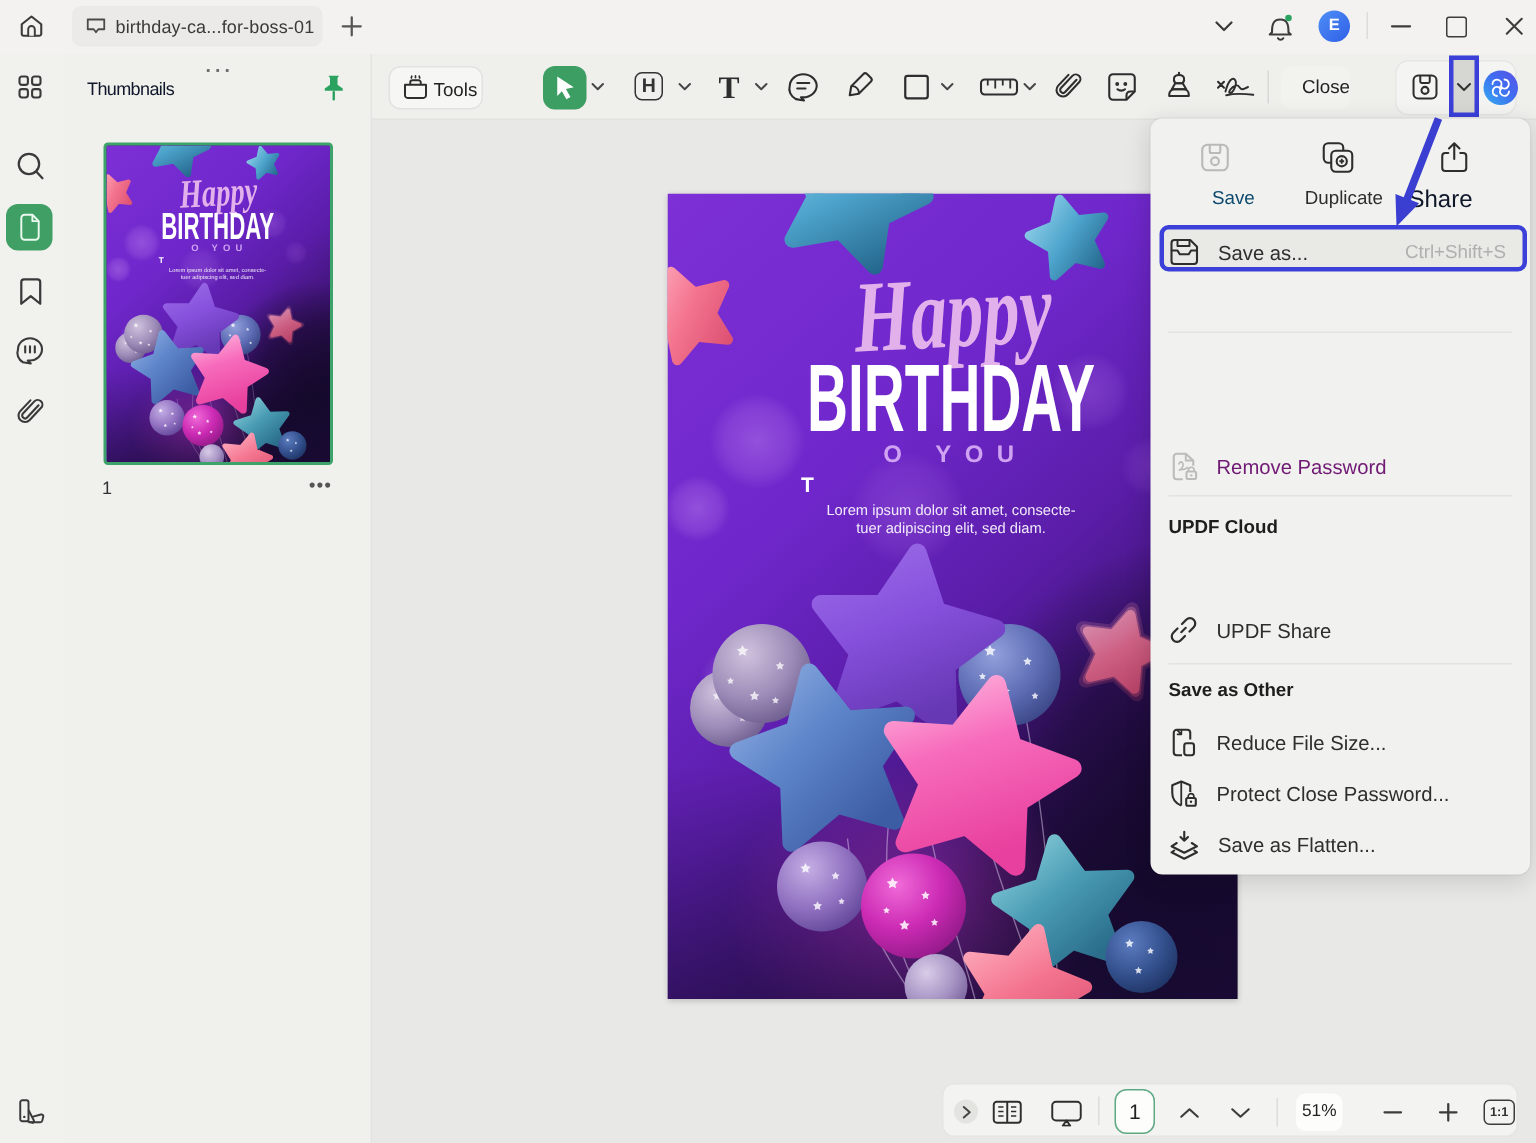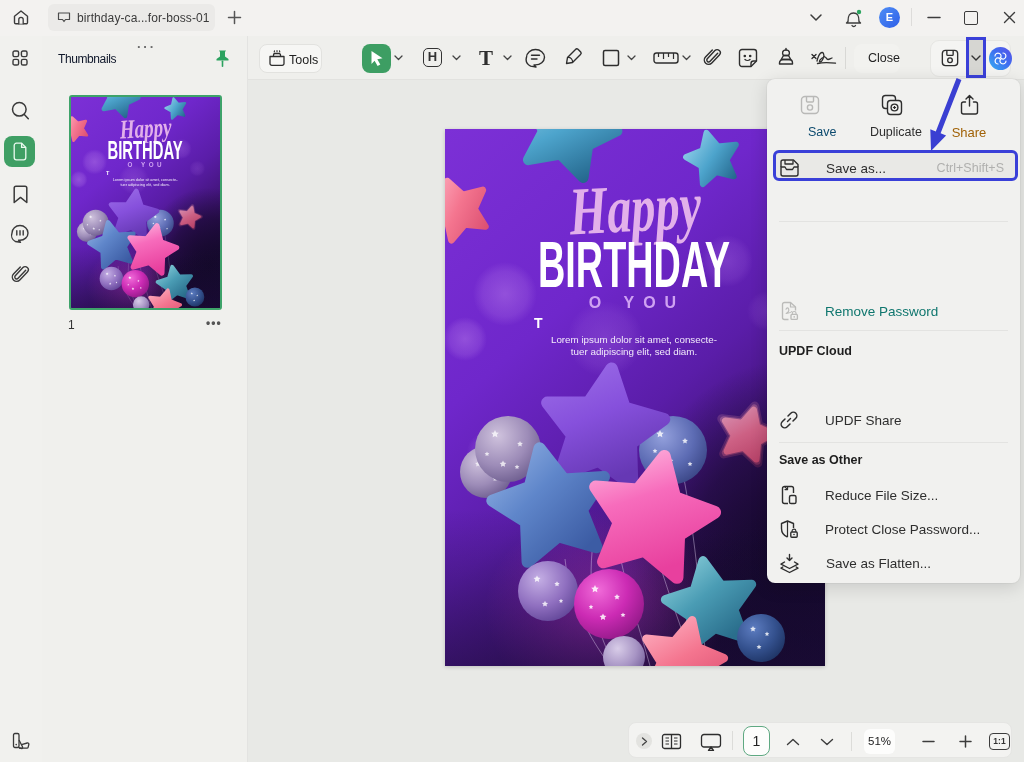--- a/index.html
+++ b/index.html
@@ -23,21 +23,21 @@
 
 #toolbar{left:248px;top:36px;width:776px;height:44px;background:#efefec;border-bottom:1px solid #e2e2df;box-sizing:border-box}
 
 #canvas{left:248px;top:80px;width:776px;height:682px;background:#e8e9e6}
 #card{left:445px;top:129px;width:380px;height:537px;box-shadow:0 1px 4px rgba(0,0,0,.18)}
 
 #menu{left:767px;top:79px;width:253px;height:504px;background:#f1f1ef;border-radius:8px;box-shadow:0 4px 18px rgba(0,0,0,.14),0 0 0 1px rgba(0,0,0,.03)}
 
 #bottombar{left:628px;top:722px;width:384px;height:36px;background:#f3f3f1;border:1px solid #e5e5e3;border-radius:8px;box-sizing:border-box}
 .mi-row{position:absolute;left:0;width:100%;height:34px;display:flex;align-items:center}
-.mi-row .lbl{font-size:13.5px;color:#2e2e2e;margin-left:26px}
+.mi-row .lbl{font-size:13.5px;color:#2e2e2e;margin-left:12px}
 .mi-row .sc{position:absolute;right:16px;font-size:12.5px;color:#b0b0ae}
 .mi-row svg{margin-left:12px}
 .mhead{position:absolute;left:12px;font-size:12.5px;font-weight:bold;color:#1e1e1e}
 .mdiv{position:absolute;left:12px;width:229px;height:1px;background:#e3e3e1}
 </style>
 </head>
 <body>
 <div class="abs" id="titlebar">
   <svg class="abs" style="left:13px;top:10px" width="16" height="15" viewBox="0 0 16 15" fill="none" stroke="#3c3c3c" stroke-width="1.4" stroke-linejoin="round" stroke-linecap="round">
       <path d="M1.5 6.2 L8 1 L14.5 6.2 V12.5 A1.3 1.3 0 0 1 13.2 13.8 H2.8 A1.3 1.3 0 0 1 1.5 12.5 Z"></path>
@@ -398,42 +398,42 @@
       <rect x="1.5" y="1.5" width="13" height="13" rx="3"></rect>
       <rect x="6.5" y="6.5" width="14" height="14" rx="3" fill="#f2f2f0"></rect>
       <circle cx="13.5" cy="13.5" r="3.4"></circle>
       <path d="M13.5 11.9 V15.1 M11.9 13.5 H15.1" stroke-width="1.2"></path>
     </svg>
   <div class="abs" style="left:95px;top:46px;width:60px;text-align:right;font-size:12.5px;color:#2e2e2e">Duplicate</div>
   <svg class="abs" style="left:192px;top:15px" width="21" height="22" viewBox="0 0 21 22" fill="none" stroke="#2e2e2e" stroke-width="1.4" stroke-linecap="round" stroke-linejoin="round">
       <path d="M10.5 1.5 L14 5 M10.5 1.5 L7 5 M10.5 1.5 V12"></path>
       <path d="M6.5 8 H4.5 A2 2 0 0 0 2.5 10 V18 A2 2 0 0 0 4.5 20 H16.5 A2 2 0 0 0 18.5 18 V10 A2 2 0 0 0 16.5 8 H14.5"></path>
     </svg>
-  <div class="abs" style="left:172px;top:46px;width:60px;text-align:center;font-size:13px;color:#a16207">Share</div>
+  <div class="abs" style="left:172px;top:46px;width:60px;text-align:left;font-size:16px;color:#0f172a">Share</div>
   <div class="abs" style="left:6px;top:71px;width:245px;height:31px;border:3.5px solid #3a40d8;border-radius:6px;background:#e9e9e6;box-sizing:border-box"></div>
   <div class="mi-row" style="top:72px">
     <svg width="21" height="20" viewBox="0 0 21 20" fill="none" stroke="#2e2e2e" stroke-width="1.4" stroke-linejoin="round">
         <path d="M2 9 V4 A2 2 0 0 1 4 2 H14.5 L19 6.5 V9"></path>
         <path d="M6 2 V6 H14 V2.5" stroke-width="1.3"></path>
         <path d="M2 9 H6 L7.5 11.5 H13.5 L15 9 H19 V16 A2 2 0 0 1 17 18 H4 A2 2 0 0 1 2 16 Z"></path>
       </svg>
     <span class="lbl">Save as...</span>
       <span class="sc">Ctrl+Shift+S</span>
   </div>
   <div class="mdiv" style="top:142px"></div>
   <div class="mi-row" style="top:215px">
     <svg width="20" height="20" viewBox="0 0 20 20" fill="none" stroke="#bbbbb9" stroke-width="1.35" stroke-linejoin="round">
         <path d="M16.5 9.5 V6 L11.5 1.5 H5.5 A2 2 0 0 0 3.5 3.5 V16.5 A2 2 0 0 0 5.5 18.5 H9.5"></path>
         <path d="M11.5 1.5 V6 H16.5" stroke-width="1.2"></path>
         <path d="M7 8.2 C7.8 6.4 9 6.6 9.6 8 C10.1 9.2 9.3 11.2 7.2 12.4 C9.8 11.8 12 12 12.6 10.6" stroke-width="1.1" stroke-linecap="round"></path>
         <rect x="12" y="13.4" width="6.4" height="5" rx="1" fill="#f2f2f0"></rect>
         <path d="M13.3 13.4 V12.4 A1.9 1.9 0 0 1 17.1 12.4 V13.4" stroke-width="1.1"></path>
         <circle cx="15.2" cy="15.9" r=".8" fill="#bbbbb9" stroke="none"></circle>
       </svg>
-    <span class="lbl" style="color:#0f766e">Remove Password</span>
+    <span class="lbl" style="color:#701a75">Remove Password</span>
   </div>
   <div class="mdiv" style="top:251px"></div>
   <div class="mhead" style="top:265px">UPDF Cloud</div>
   <div class="mi-row" style="top:324px">
     <svg width="20" height="20" viewBox="0 0 20 20" fill="none" stroke="#2e2e2e" stroke-width="1.5" stroke-linecap="round">
         <path d="M8.5 11.5 L11.5 8.5" stroke-width="1.4"></path>
         <path d="M9 6 L11.8 3.2 A3.3 3.3 0 0 1 16.8 8.2 L14 11"></path>
         <path d="M11 14 L8.2 16.8 A3.3 3.3 0 0 1 3.2 11.8 L6 9"></path>
       </svg>
     <span class="lbl">UPDF Share</span>

